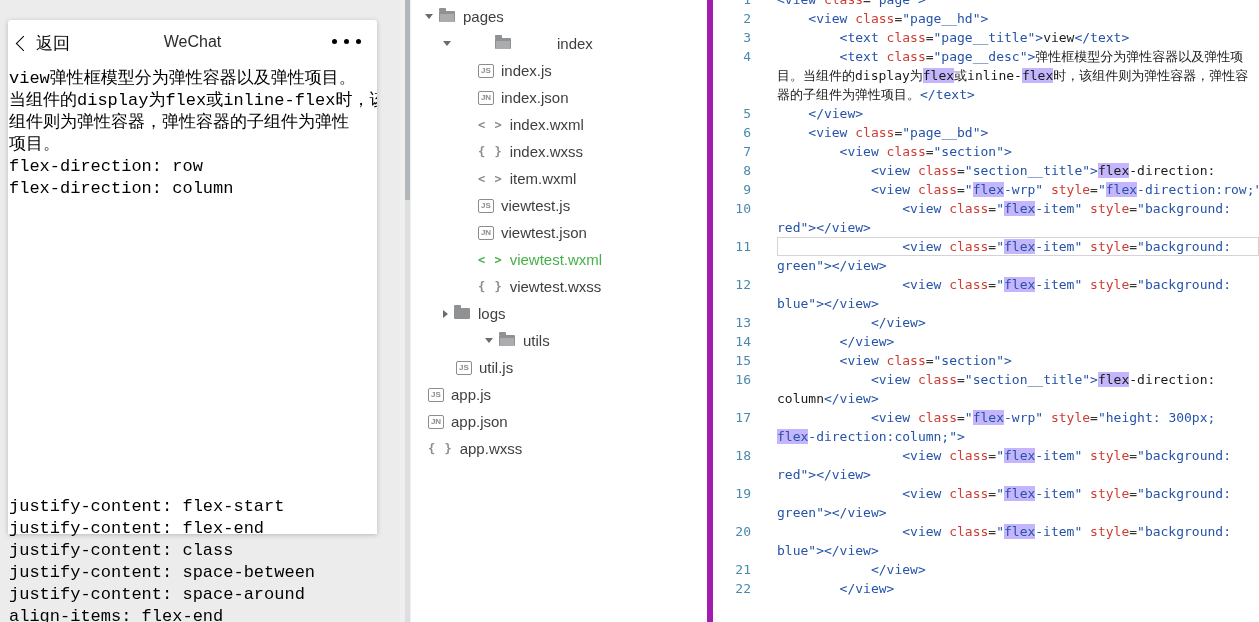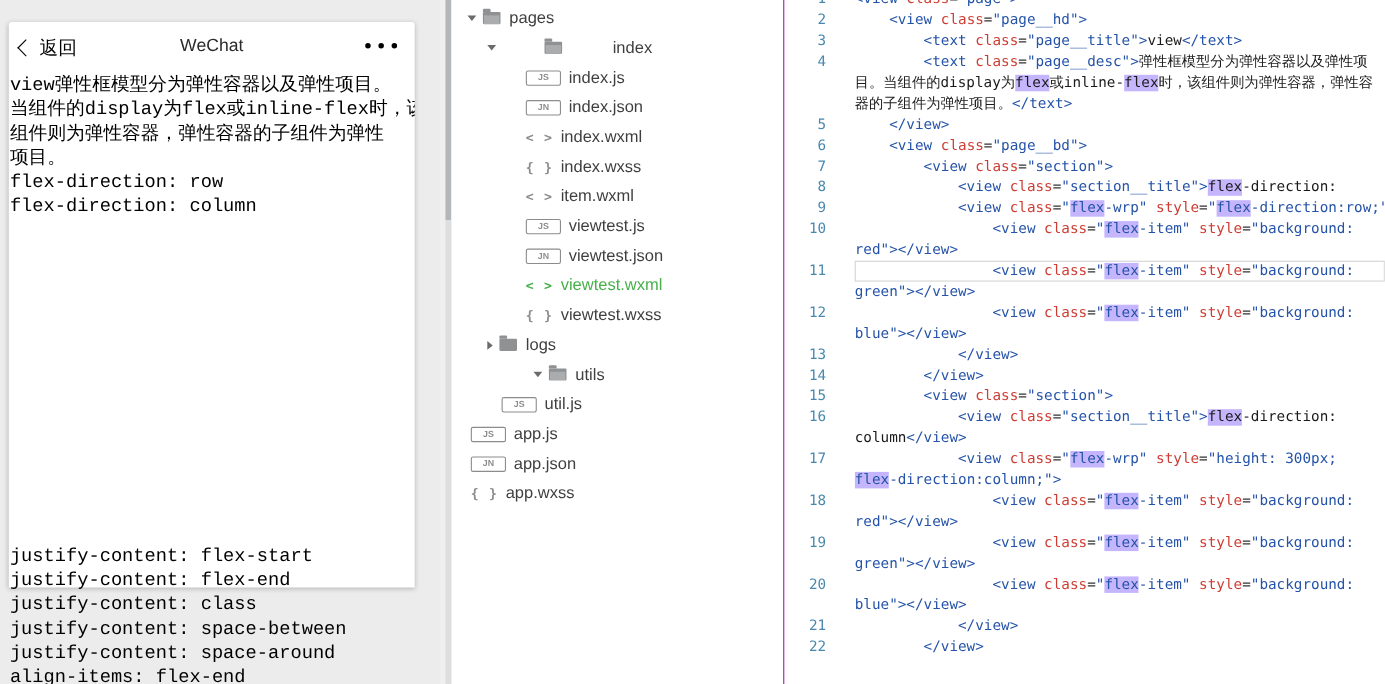--- a/index.html
+++ b/index.html
@@ -26,31 +26,31 @@
     font-family:"Liberation Mono", monospace; font-size:17px; line-height:22px; color:#000; }
   .phone-line { white-space:pre; overflow:hidden; }
 
   
   .tree-gutter { position:absolute; left:400px; top:0; width:11px; height:622px; background:#efefef; }
   .tree-scroll-track { position:absolute; right:1px; top:0; width:5px; height:622px; background:#dcdedf; }
   .tree-scroll-thumb { position:absolute; right:1px; top:0; width:5px; height:200px; background:#b3b7b9; }
 
   
   .tree-panel { position:absolute; left:411px; top:0; width:302px; height:622px; background:#fff;
-    border-right:1px solid #a21caf; padding-top:3px; }
+    border-right:6px solid #a21caf; padding-top:3px; }
   .tree-row { height:27px; display:flex; align-items:center; font-size:15px; color:#3f3f3f; cursor:pointer; white-space:nowrap; }
   .arrow { display:inline-block; width:0; height:0; margin-right:6px; flex:none; }
   .arrow.down { border-left:4px solid transparent; border-right:4px solid transparent; border-top:5px solid #6b6b6b; }
   .arrow.right { border-top:4px solid transparent; border-bottom:4px solid transparent; border-left:5px solid #6b6b6b; }
   .folder { position:relative; width:16px; height:11px; background:#8f9193; border-radius:1px; margin-right:8px; flex:none; }
   .folder::before { content:""; position:absolute; left:0; top:-3px; width:7px; height:3px; background:#8f9193;
     border-radius:1px 1px 0 0; }
   .folder.open::after { content:""; position:absolute; left:1px; top:3px; width:14px; height:8px;
     background:#fff; opacity:.25; }
-  .badge { width:32px; height:14px; border:1px solid #8c8c8c; border-radius:2px; color:#8c8c8c;
+  .badge { width:16px; height:14px; border:1px solid #8c8c8c; border-radius:2px; color:#8c8c8c;
     font-size:8px; font-weight:bold; display:flex; align-items:center; justify-content:center;
     margin-right:7px; flex:none; font-family:"Liberation Sans", sans-serif; }
   .glyph { font-family:"DejaVu Sans Mono", monospace; font-size:12px; font-weight:bold; color:#8c8c8c;
     margin-right:7px; flex:none; letter-spacing:1px; }
   .tree-row.active, .tree-row.active .glyph { color:#47b04b; }
 
   
   .editor-panel { position:absolute; left:714px; top:0; width:545px; height:622px; background:#fff; overflow:hidden; }
   .code-rows { margin-top:-10px; }
   .code-line { position:relative; height:19px; display:flex;

